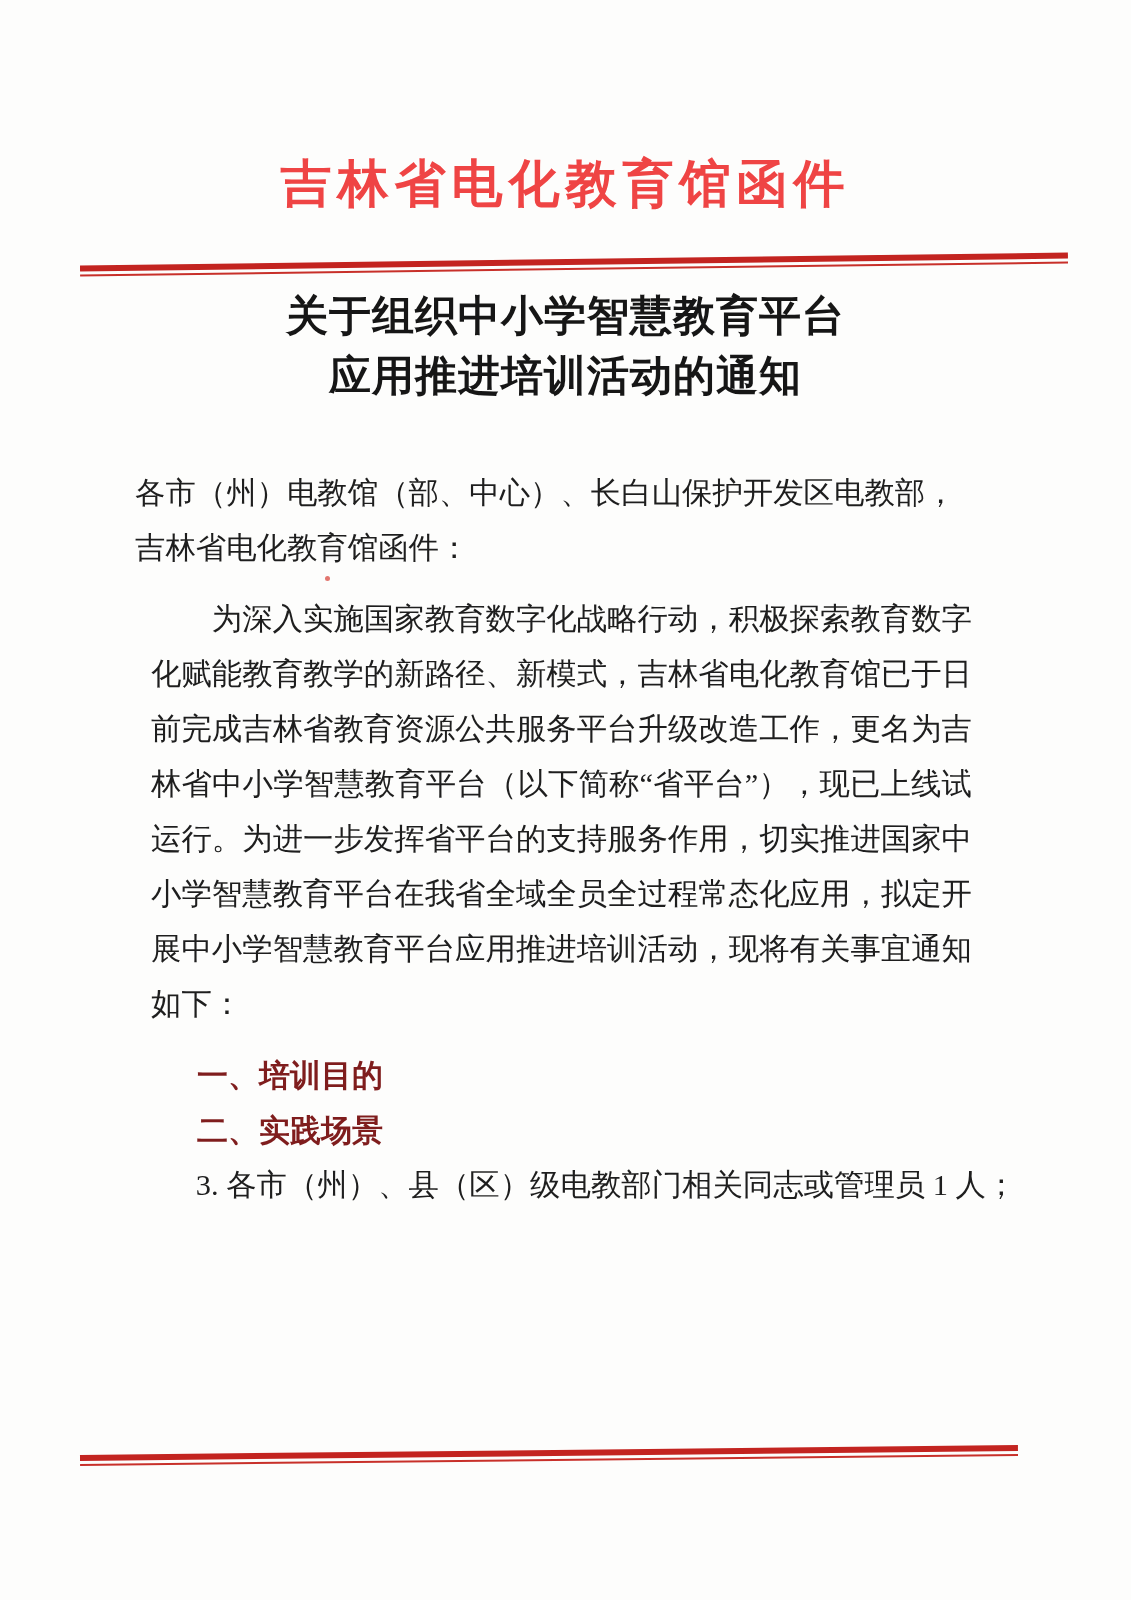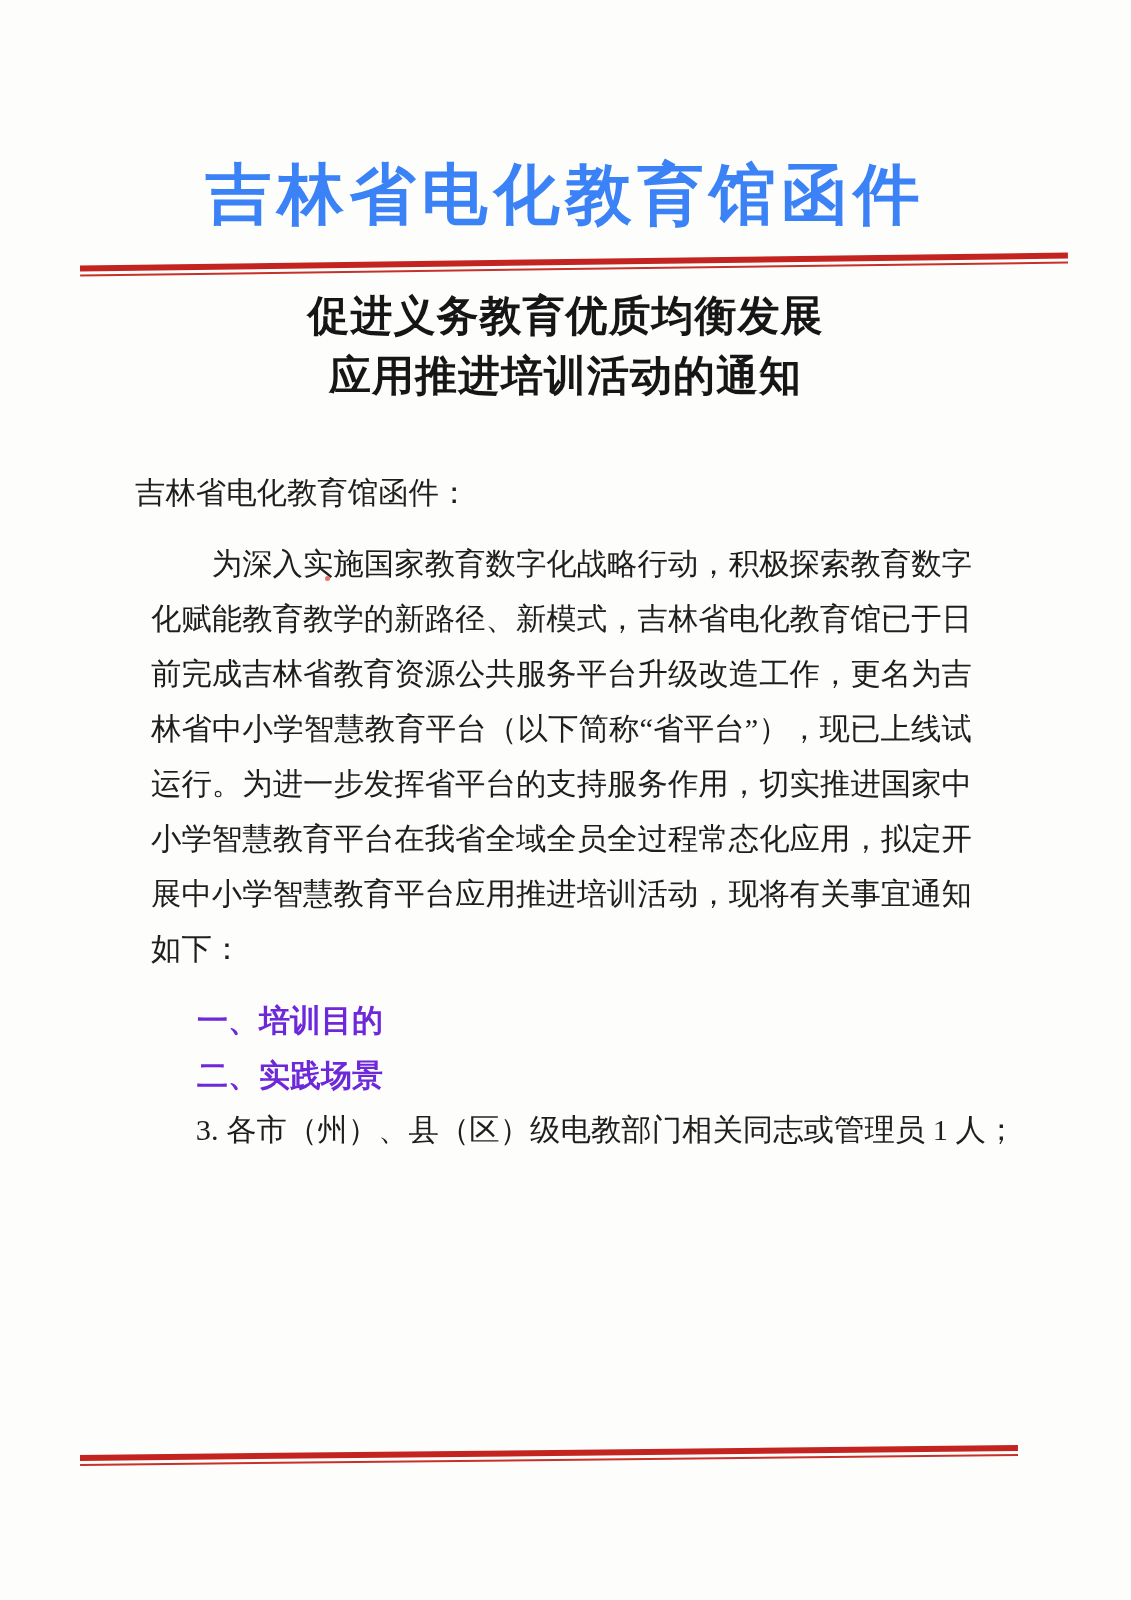--- a/index.html
+++ b/index.html
@@ -10,24 +10,24 @@
     background: #fdfdfc;
     overflow: hidden;
     font-family: "Liberation Serif", "DejaVu Serif", serif;
   }
   .letterhead {
     position: absolute;
     top: 150px;
     left: 0;
     width: 100%;
     text-align: center;
-    font-size: 66px;
+    font-size: 51px;
     font-weight: 700;
     letter-spacing: 6px;
-    color: #3b82f6;
+    color: #ef4444;
     white-space: nowrap;
   }
   .rule { position: absolute; }
   .rule .rule-thick { height: 6px; background: #c32420; }
   .rule .rule-thin  { height: 2px; background: #c8302a; margin-top: 3px; }
   .rule-top {
     top: 259px; left: 80px; width: 988px;
     transform: rotate(-0.75deg);
   }
   .rule-bottom {
@@ -57,21 +57,21 @@
     margin: 16px;
     text-indent: 2em;
     word-break: break-all;
     line-break: anywhere;
   }
   .heading {
     margin: 0;
     font-size: 31px;
     font-weight: 700;
     text-indent: 2em;
-    color: #6d28d9;
+    color: #7f1d1d;
     font-family: "Liberation Sans", "DejaVu Sans", sans-serif;
   }
   .list-item { text-indent: 2em; white-space: nowrap; }
   .speck {
     position: absolute;
     left: 325px; top: 576px;
     width: 5px; height: 5px;
     border-radius: 50%;
     background: #e2766f;
   }
@@ -82,25 +82,26 @@
 <div class="page">
 
   <div class="letterhead">吉林省电化教育馆函件</div>
 
   <div class="rule rule-top">
     <div class="rule-thick"></div>
     <div class="rule-thin"></div>
   </div>
 
   <div class="doc-title">
-    <div>促进义务教育优质均衡发展</div>
+    <div>关于组织中小学智慧教育平台</div>
     <div>应用推进培训活动的通知</div>
   </div>
 
   <div class="body-block">
+    <div class="salutation-line">各市（州）电教馆（部、中心）、长白山保护开发区电教部，</div>
     <div class="salutation-line">吉林省电化教育馆函件：</div>
 
     <p class="para">为深入实施国家教育数字化战略行动，积极探索教育数字化赋能教育教学的新路径、新模式，吉林省电化教育馆已于日前完成吉林省教育资源公共服务平台升级改造工作，更名为吉林省中小学智慧教育平台（以下简称“省平台”），现已上线试运行。为进一步发挥省平台的支持服务作用，切实推进国家中小学智慧教育平台在我省全域全员全过程常态化应用，拟定开展中小学智慧教育平台应用推进培训活动，现将有关事宜通知如下：</p>
 
     <h2 class="heading">一、培训目的</h2>
 
 
     <h2 class="heading">二、实践场景</h2>
 
     <div class="list-item">3. 各市（州）、县（区）级电教部门相关同志或管理员 1 人；</div>

